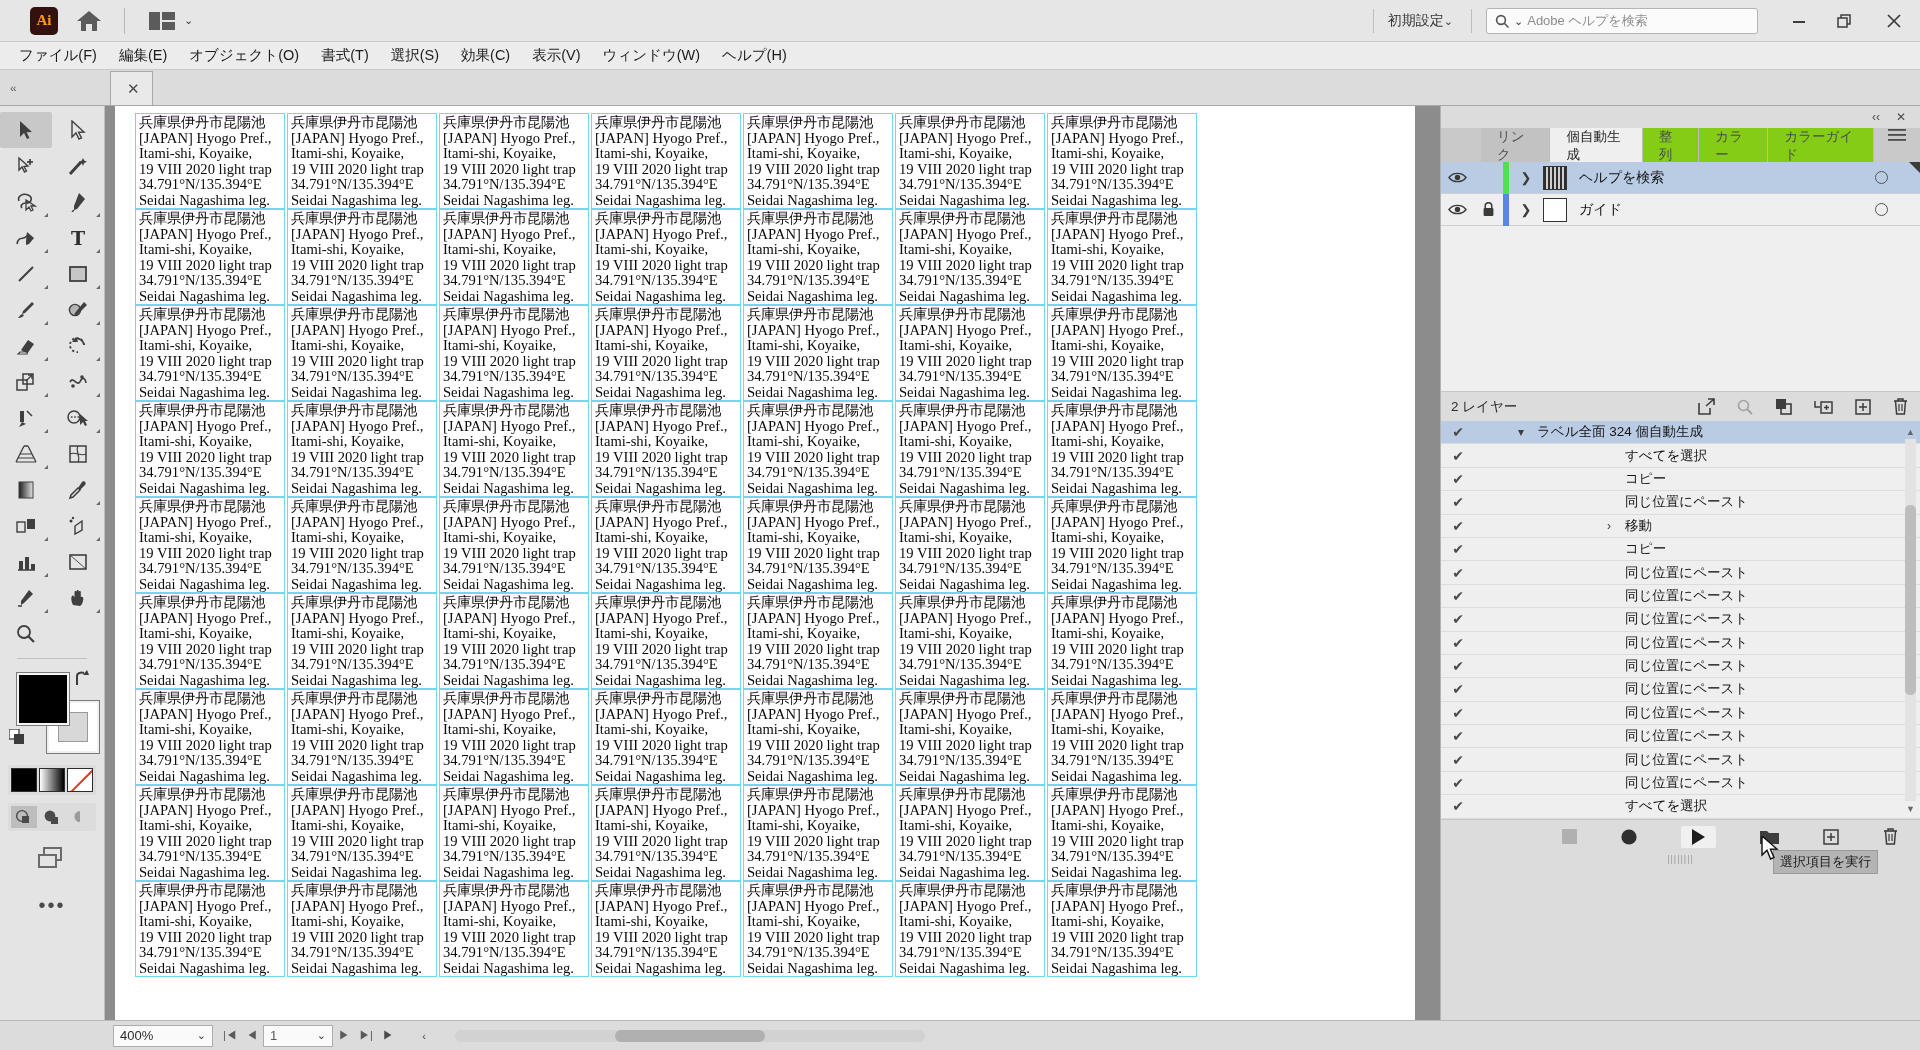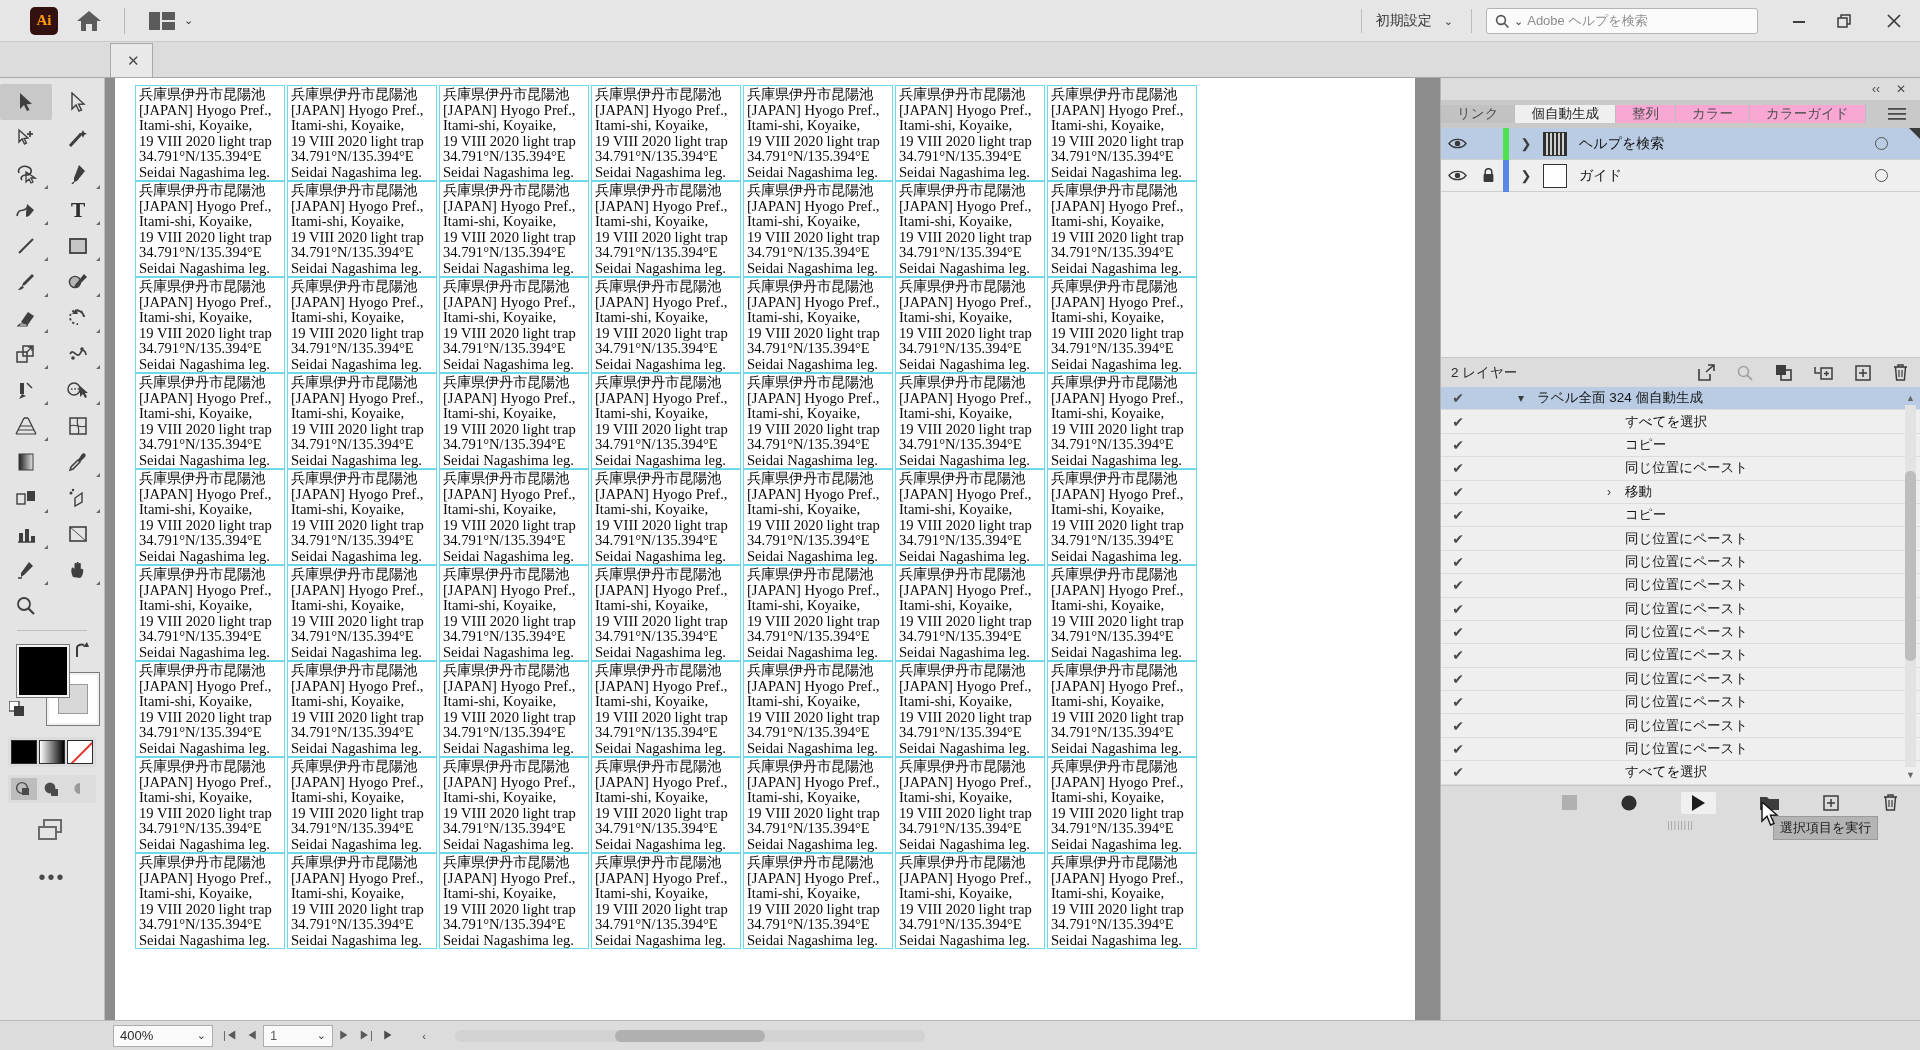--- a/index.html
+++ b/index.html
@@ -22,21 +22,21 @@
     background:#33110f; color:#ff9a00; font-weight:bold; font-size:15px;
     display:flex;align-items:center;justify-content:center;
     font-family:"Liberation Serif", serif;
   }
   .home-icon{ margin-left:18px; display:flex; align-items:center; }
   .tb-divider{ width:1px;height:26px;background:#b9b9b9;margin-left:22px; }
   .arrange-btn{ margin-left:24px;display:flex;align-items:center;gap:9px;cursor:default; }
   .arrange-glyph{ display:block; }
   .chev{ font-size:11px;color:#3a3a3a; }
   .tb-right{ position:absolute; right:0; top:0; height:42px; display:flex; align-items:center; }
-  .preset{ display:flex;align-items:center;gap:12px;font-size:14px;color:#333;padding-right:4px; }
+  .preset{ display:flex;align-items:center;font-size:14px;color:#333;padding-right:4px; }
   .vline{ width:1px;height:24px;background:#bdbdbd;margin:0 14px; }
   .searchbox{
     width:272px;height:26px;background:#fbfbfb;border:1px solid #b4b4b4;border-radius:3px;
     display:flex;align-items:center;padding:0 8px;gap:4px;
   }
   .search-ph{ font-size:13px;color:#8d8d8d; }
   .wbtns{ display:flex;align-items:stretch;height:42px;margin-left:18px; }
   .wbtn{ width:46px;display:flex;align-items:center;justify-content:center;color:#3c3c3c; }
   .wbtn:last-child{ width:52px; }
 
@@ -129,24 +129,24 @@
   
   .dock{
     position:absolute;right:0;top:0;width:480px;bottom:0;
     background:#dcdcdc;border-left:1px solid #b3b3b3;z-index:20;
     display:flex;flex-direction:column;
   }
   .dock-head{
     height:22px;display:flex;align-items:center;justify-content:flex-end;gap:16px;
     padding-right:14px;background:#dcdcdc;font-size:12px;color:#4a4a4a;
   }
-  .panel-tabs{ display:flex;background:#c9c9c9;height:28px;align-items:center;position:relative; }
+  .panel-tabs{ display:flex;background:#c9c9c9;height:34px;align-items:flex-start;position:relative;padding-left:40px; }
   .ptab{
     display:flex;align-items:center;padding:0 16px;font-size:13.5px;color:#4d4d4d;
-    background:#f9a8d4;border-right:1px solid #bcbcbc;
+    background:#84cc16;border-right:1px solid #bcbcbc;
   }
   .ptab.active{ background:#efefef;color:#1e1e1e; }
   .ptab.first{ background:#c2c2c2; }
   .hamb{ margin-left:auto;display:flex;align-items:center;padding:0 14px;color:#4b4b4b; }
   .panel-body{ background:#efefef;flex:none; }
 
   .layer-row{
     height:32px;display:flex;align-items:center;border-bottom:1px solid #cfcfcf;font-size:14px;
     position:relative;
   }
@@ -281,20 +281,31 @@
         <div class="wbtn">
           <svg width="16" height="16" viewBox="0 0 16 16">
               <line x1="2" y1="2" x2="14" y2="14" stroke="#3c3c3c" stroke-width="1.7"></line>
               <line x1="14" y1="2" x2="2" y2="14" stroke="#3c3c3c" stroke-width="1.7"></line>
             </svg>
         </div>
       </div>
     </div>
   </div>
 
+  <div class="menubar">
+    <div class="menu-item">ファイル(F)</div>
+    <div class="menu-item">編集(E)</div>
+    <div class="menu-item">オブジェクト(O)</div>
+    <div class="menu-item">書式(T)</div>
+    <div class="menu-item">選択(S)</div>
+    <div class="menu-item">効果(C)</div>
+    <div class="menu-item">表示(V)</div>
+    <div class="menu-item">ウィンドウ(W)</div>
+    <div class="menu-item">ヘルプ(H)</div>
+  </div>
 
   <div class="tabbar">
     <div class="collapse-arrows">‹‹</div>
     <div class="doctab">
       <span class="tabclose">✕</span>
     </div>
   </div>
 
   <div class="bodyrow">
 

